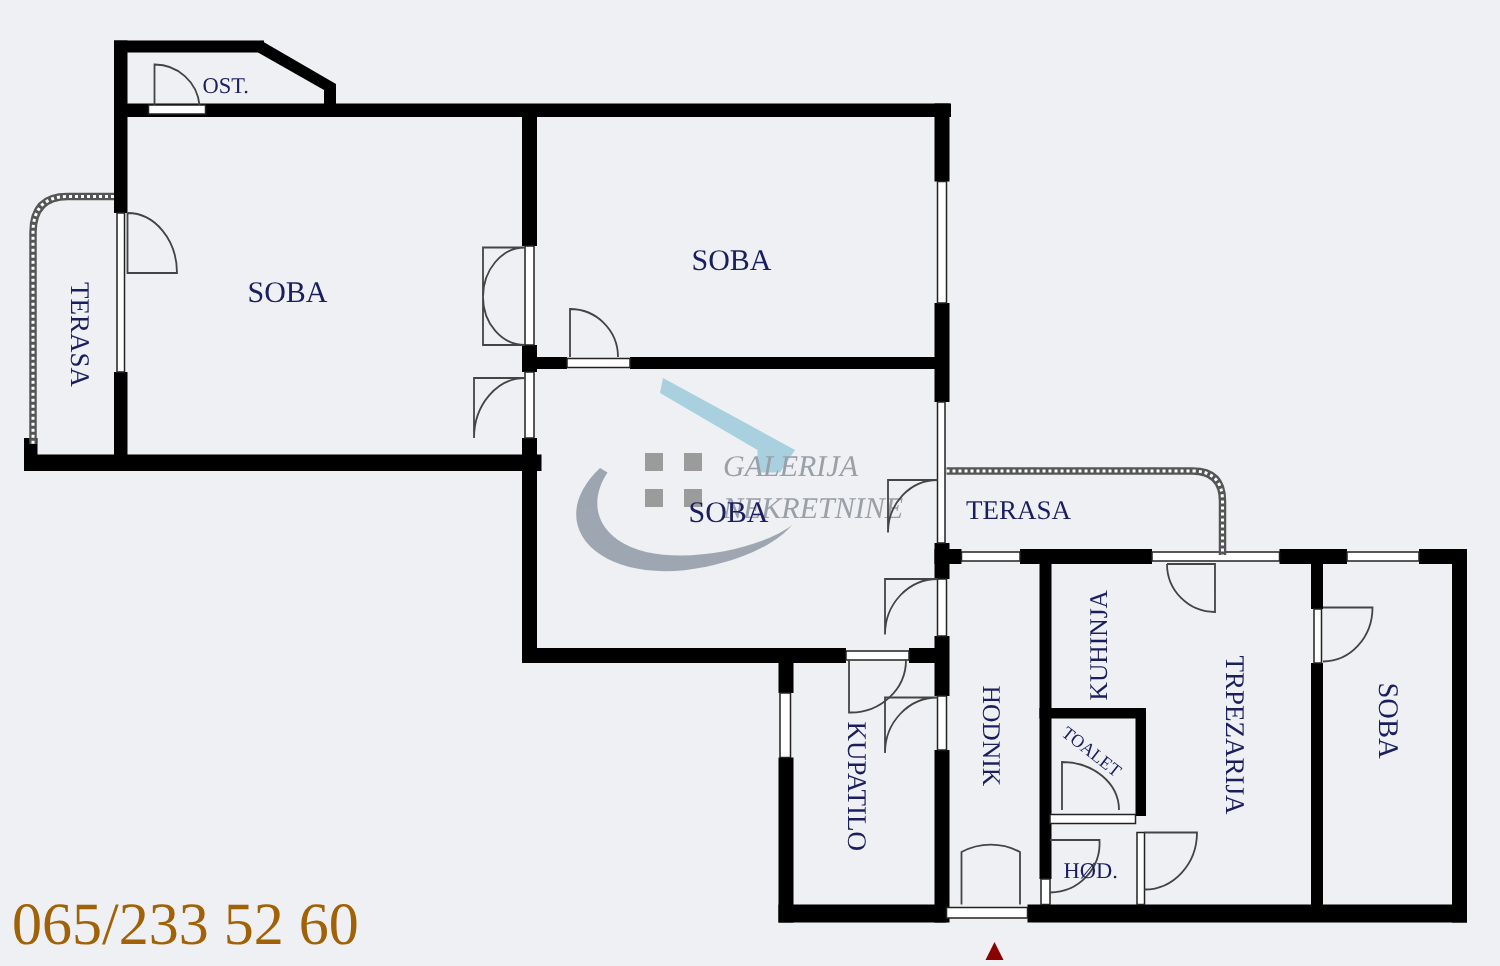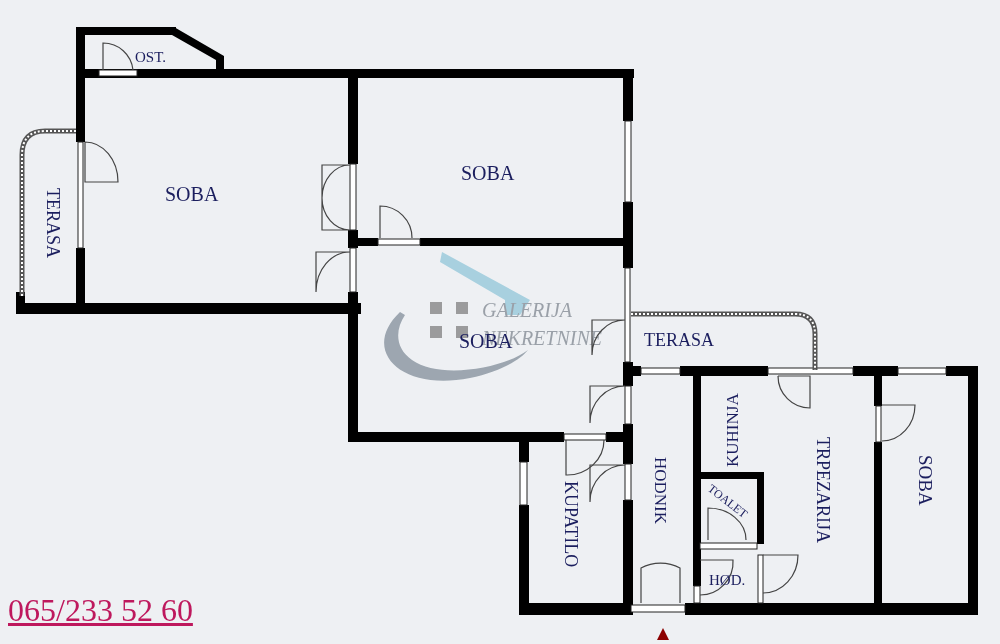--- a/index.html
+++ b/index.html
@@ -5,21 +5,21 @@
   html, body { margin:0; padding:0; }
   body { width:1000px; height:644px; background:#eef0f3; overflow:hidden; position:relative; font-family:"Liberation Serif", serif; }
   #plan { position:absolute; left:0; top:0; width:1000px; height:644px; }
   .wall { fill:#000; }
   .win { fill:#ffffff; stroke:#222; stroke-width:1; }
   .door-arc { fill:none; stroke:#444; stroke-width:1.2; }
   .rail { fill:none; stroke:#555; stroke-width:5; }
   .rail-in { fill:none; stroke:#fff; stroke-width:2; stroke-dasharray:2 2; }
   .label { fill:#1b1e5e; font-family:"Liberation Serif", serif; }
   .wm-text { fill:#9aa0a8; font-family:"Liberation Serif", serif; font-style:italic; }
-  .phone { position:absolute; left:8px; top:592px; font-family:"Liberation Serif", serif; font-size:32px; color:#be185d; letter-spacing:0px;text-decoration:underline; }
+  .phone { position:absolute; left:8px; top:592px; font-family:"Liberation Serif", serif; font-size:40px; color:#a16207; letter-spacing:0px; }
 </style>
 </head>
 <body>
 
 <svg id="plan" viewBox="0 0 1000 644" xmlns="http://www.w3.org/2000/svg">
 
   <g opacity="0.85">
     <path d="M442 252 L530 300 L520 315 L505 315 L505 300 L440 262 Z" fill="#9ccbdc"></path>
     <path d="M400 312 C 360 350, 400 392, 470 378 C 500 372, 520 360, 528 350 C 505 368, 440 380, 412 360 C 395 348, 395 330, 405 315 Z" fill="#8f9aa5"></path>
     <rect x="430" y="302" width="12" height="12" fill="#8d8d8d"></rect>

